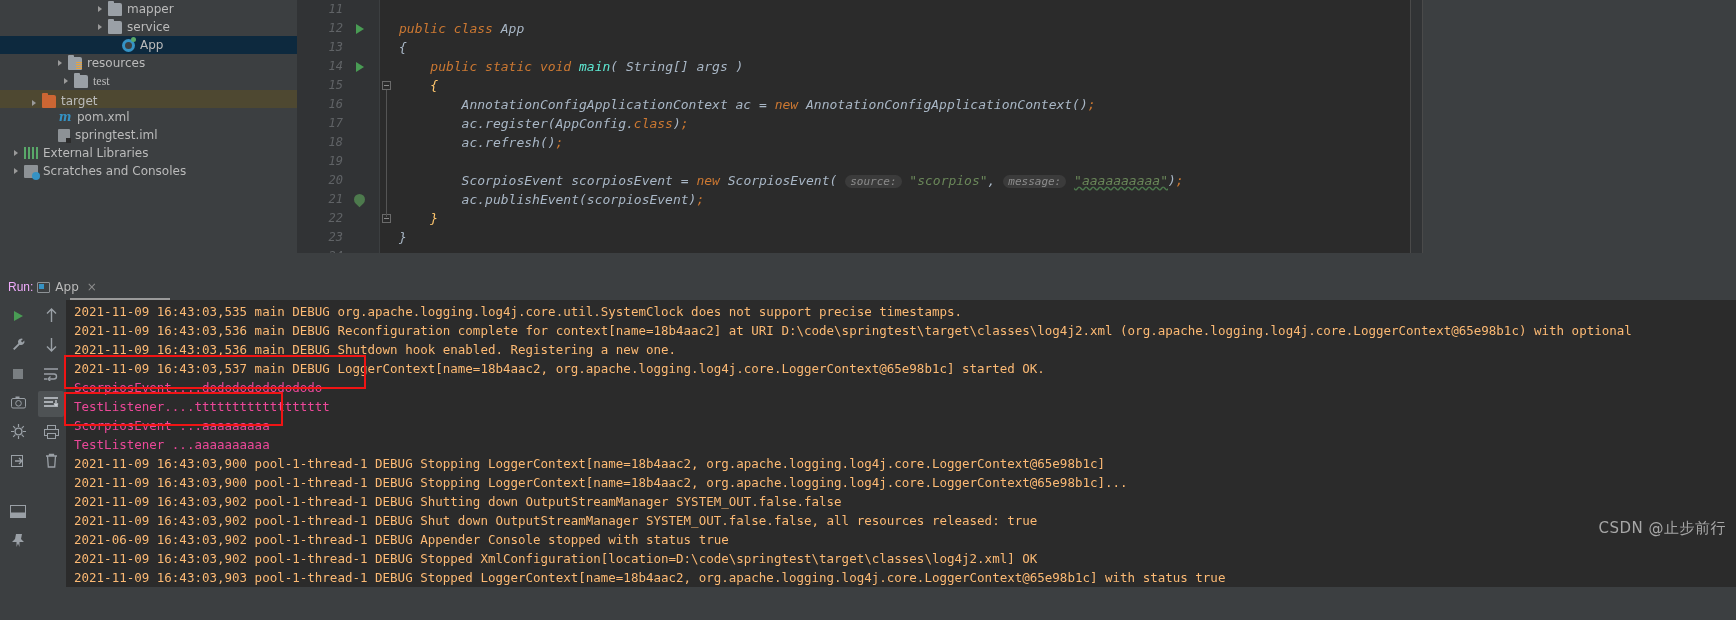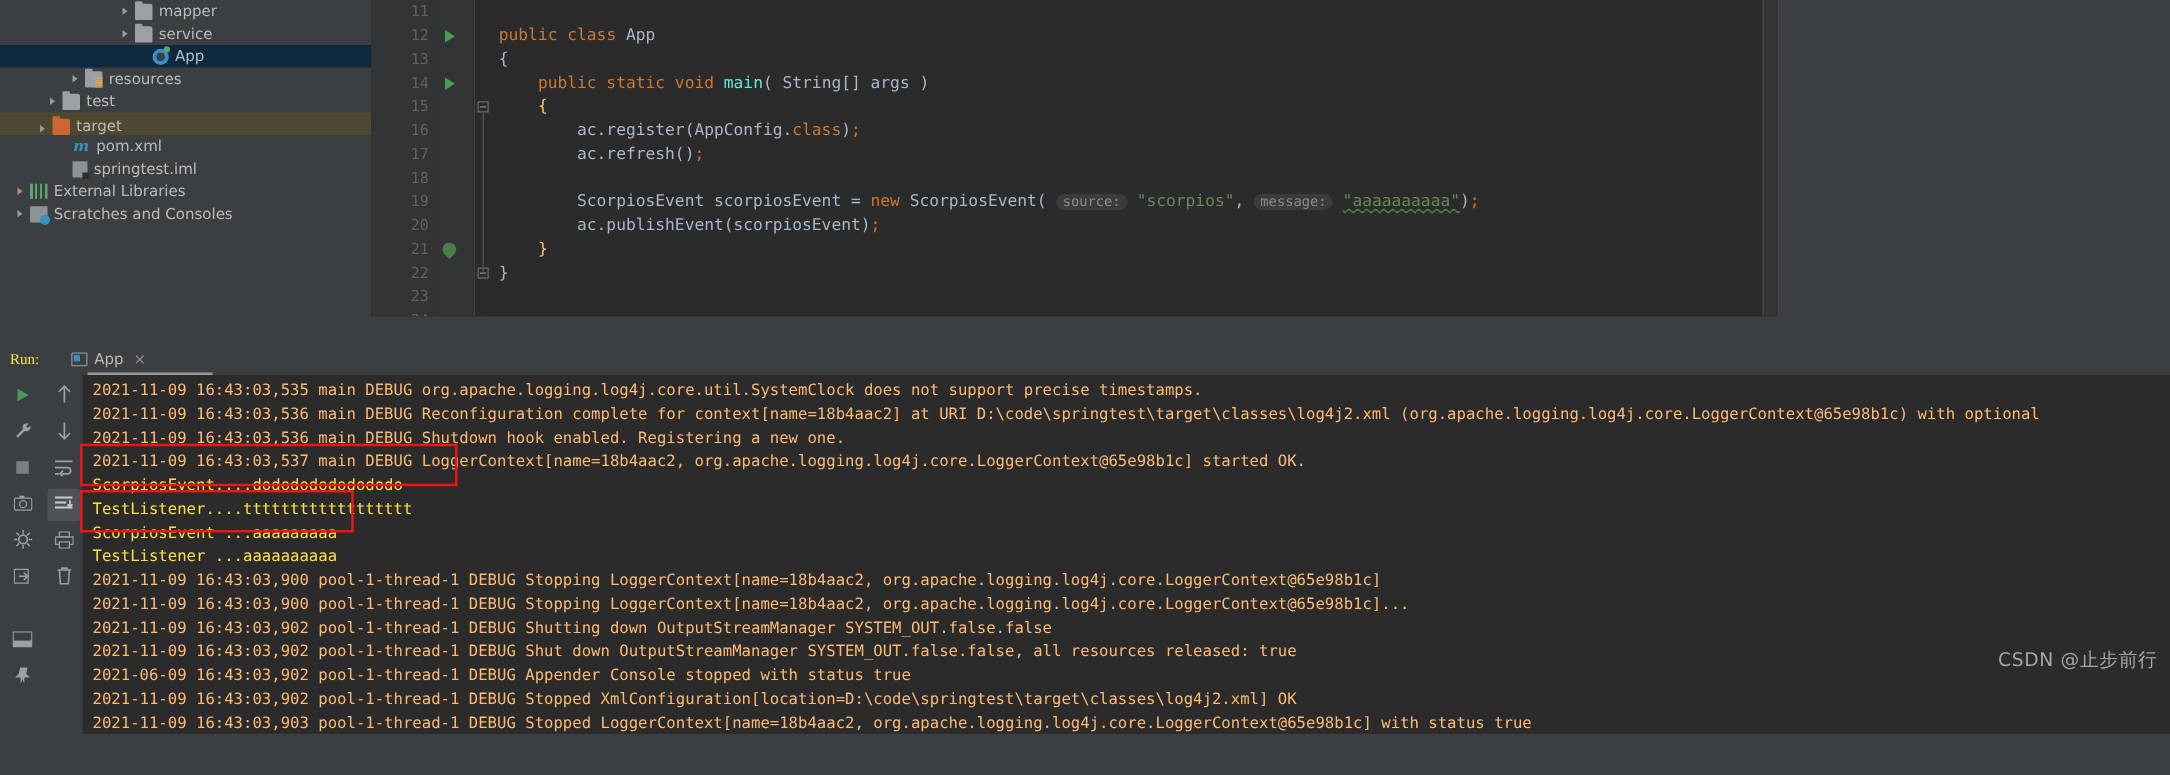--- a/index.html
+++ b/index.html
@@ -39,21 +39,21 @@
   .mico{ width:14px; flex:none; margin-right:5px; color:#3592c4; font-style:italic; font-weight:bold; font-size:12px;
          font-family:"DejaVu Serif", serif; text-align:center; }
   .imlico{ width:12px; height:13px; flex:none; margin-right:5px; background:#8d9296; border-radius:1px; position:relative; }
   .imlico::after{ content:""; position:absolute; right:-1px; bottom:-1px; width:5px; height:5px; background:#2b2b2b; }
   .libico{ width:14px; height:12px; flex:none; margin-right:5px;
            background:linear-gradient(90deg,#59a869 0 2px,transparent 2px 4px,#59a869 4px 6px,transparent 6px 8px,#59a869 8px 10px,transparent 10px 12px,#59a869 12px 14px); }
   .scrico{ width:14px; height:13px; flex:none; margin-right:5px; background:#8d9296; border-radius:1px; position:relative; }
   .scrico::after{ content:""; position:absolute; right:-2px; bottom:-2px; width:8px; height:8px; border-radius:50%; background:#3592c4; }
 
   
-  .editor{ flex:1; background:#2b2b2b; position:relative; display:flex; overflow:hidden; }
+  .editor{ flex:1; background:#2b2b2b; position:relative; display:flex; overflow:hidden;font-style:italic; }
   .gutter{ width:52px; flex:none; background:#313335; position:relative; }
   .gline{ height:19px; line-height:19px; text-align:right; padding-right:6px; color:#606366; font-size:12px; }
   .markers{ width:30px; flex:none; background:#313335; position:relative; }
   .marker{ height:19px; position:relative; }
   .runmark{ position:absolute; left:7px; top:5px; width:0; height:0;
             border-left:8px solid #499c54; border-top:5px solid transparent; border-bottom:5px solid transparent; }
   .beanmark{ position:absolute; left:5px; top:4px; width:11px; height:11px; border-radius:50% 50% 50% 0;
              background:#4d7a4d; transform:rotate(-45deg); }
   .foldcol{ width:14px; flex:none; background:#2b2b2b; position:relative; border-left:1px solid #3c3f41; }
   .foldbox{ position:absolute; left:2px; width:9px; height:9px; border:1px solid #6a6a6a; background:#2b2b2b; }
@@ -65,37 +65,37 @@
   .str{ color:#6a8759; } .meth{ color:#5eead4; }
   .semi{ color:#cc7832; } .brace-y{ color:#ffc66d; }
   .hint{ background:#3b3b3b; color:#8c8c8c; font-size:11px; border-radius:7px; padding:0 5px; }
   .squig{ text-decoration:underline wavy #4d7a4d; text-decoration-skip-ink:none; }
   .rgutter{ width:12px; flex:none; background:#313335; border-left:1px solid #4a4a4a; }
   .editor-right{ width:314px; flex:none; background:#3c3f41; border-left:1px solid #4a4a4a; }
 
   
   .runpanel{ flex:1; background:#3c3f41; display:flex; flex-direction:column; position:relative; }
   .runheader{ height:26px; display:flex; align-items:center; background:#3c3f41; padding-left:8px; position:relative; }
-  .runlabel{ font-family:Liberation Serif, serif; font-size:12px; color:#fde047; margin-right:22px; }
+  .runlabel{ font-family:Liberation Sans, sans-serif; font-size:12px; color:#f0abfc; }
   .runtab{ display:flex; align-items:center; height:26px; padding:0 4px; position:relative; }
   .tabico{ width:13px; height:11px; border:1.5px solid #8d9296; border-radius:1px; margin-right:5px; position:relative; flex:none; }
   .tabico::after{ content:""; position:absolute; left:1px; top:1px; width:5px; height:5px; background:#3592c4; }
   .tabtext{ font-family:"DejaVu Sans", sans-serif; font-size:12px; color:#bbbbbb; }
   .tabclose{ margin-left:8px; color:#8d8d8d; font-size:12px; font-family:"DejaVu Sans", sans-serif; }
   .tabunder{ position:absolute; left:70px; bottom:0; width:100px; height:2px; background:#9a9a9a; }
 
   .runbody{ flex:1; display:flex; position:relative; }
   .sidebar{ width:36px; flex:none; background:#3c3f41; padding-top:4px; display:flex; flex-direction:column; align-items:center; }
   .sidebar2{ width:30px; flex:none; background:#3c3f41; padding-top:4px; display:flex; flex-direction:column; align-items:center; }
   .sbtn{ width:26px; height:26px; margin-bottom:3px; position:relative; display:flex; align-items:center; justify-content:center; }
   .sbtn.on{ background:#4e5254; border-radius:2px; }
   .console{ flex:1; background:#2b2b2b; position:relative; overflow:hidden; padding-top:2px; }
   .logline{ height:19px; line-height:19px; white-space:pre; font-family:"DejaVu Sans Mono", monospace;
             font-size:12.5px; color:#fdba74; padding-left:8px; }
-  .logline.out{ color:#fde047; }
+  .logline.out{ color:#ec4899; }
   .redbox{ position:absolute; border:2px solid #f01414; pointer-events:none; }
 
   .watermark{ position:absolute; right:10px; bottom:6px; font-family:"DejaVu Sans", sans-serif;
               font-size:15px; color:#a6a6a6; letter-spacing:.5px; }
   .bottombar{ height:14px; background:#3c3f41; }
 </style>
 </head>
 <body>
 
 <div class="ide">
@@ -116,21 +116,21 @@
         <div class="trow sel" style="padding-left: 110px;">
           <span class="arrow"></span>
           <span class="cls"></span>
           <span>App</span>
         </div>
         <div class="trow" style="padding-left: 56px;">
           <span class="arrow show"></span>
           <span class="ficon folder res"></span>
           <span>resources</span>
         </div>
-        <div class="trow" style="padding-left: 38px;">
+        <div class="trow" style="padding-left: 62px; font-family: Liberation Serif, serif;">
           <span class="arrow show"></span>
           <span class="ficon folder"></span>
           <span>test</span>
         </div>
         <div class="trow tgt" style="padding-left: 30px; align-items: flex-end;">
           <span class="arrow show"></span>
           <span class="ficon folder orange"></span>
           <span>target</span>
         </div>
         <div class="trow" style="padding-left: 46px;">
@@ -214,20 +214,21 @@
           <div style="height: 19px; position: relative;"></div>
           <div style="height: 19px; position: relative;"></div>
           <div class="foldline" style="top: 90px; height: 127px;"></div>
         </div>
       <div class="codearea" id="codearea">
           <div class="cline"></div>
           <div class="cline"><span class="kw">public </span><span class="kw">class </span><span>App</span></div>
           <div class="cline"><span>{</span></div>
           <div class="cline"><span class="kw">    public </span><span class="kw">static </span><span class="kw">void </span><span class="meth">main</span><span>( String[] args )</span></div>
           <div class="cline"><span class="brace-y">    {</span></div>
+          <div class="cline"><span>        AnnotationConfigApplicationContext ac = </span><span class="kw">new </span><span>AnnotationConfigApplicationContext()</span><span class="semi">;</span></div>
           <div class="cline"><span>        ac.register(AppConfig.</span><span class="kw">class</span><span>)</span><span class="semi">;</span></div>
           <div class="cline"><span>        ac.refresh()</span><span class="semi">;</span></div>
           <div class="cline"></div>
           <div class="cline"><span>        ScorpiosEvent scorpiosEvent = </span><span class="kw">new </span><span>ScorpiosEvent(</span><span> </span><span class="hint">source:</span><span> </span><span class="str">"scorpios"</span><span>, </span><span class="hint">message:</span><span> </span><span class="str squig">"aaaaaaaaaa"</span><span>)</span><span class="semi">;</span></div>
           <div class="cline"><span>        ac.publishEvent(scorpiosEvent)</span><span class="semi">;</span></div>
           <div class="cline"><span class="brace-y">    }</span></div>
           <div class="cline"><span>}</span></div>
           <div class="cline"></div>
         </div>
       <div class="rgutter"></div>

